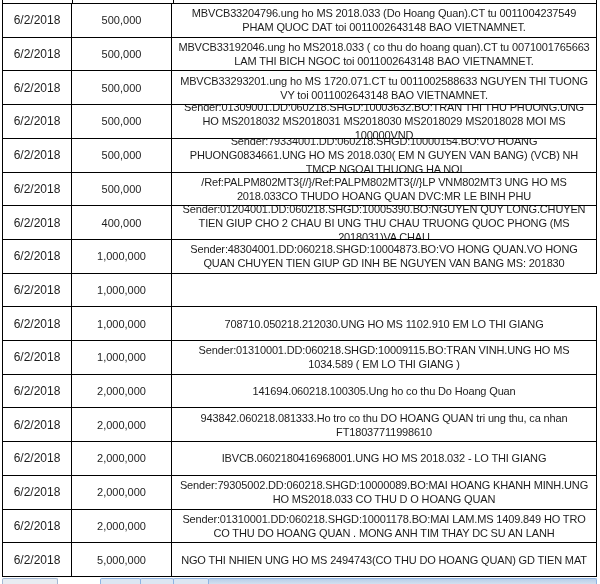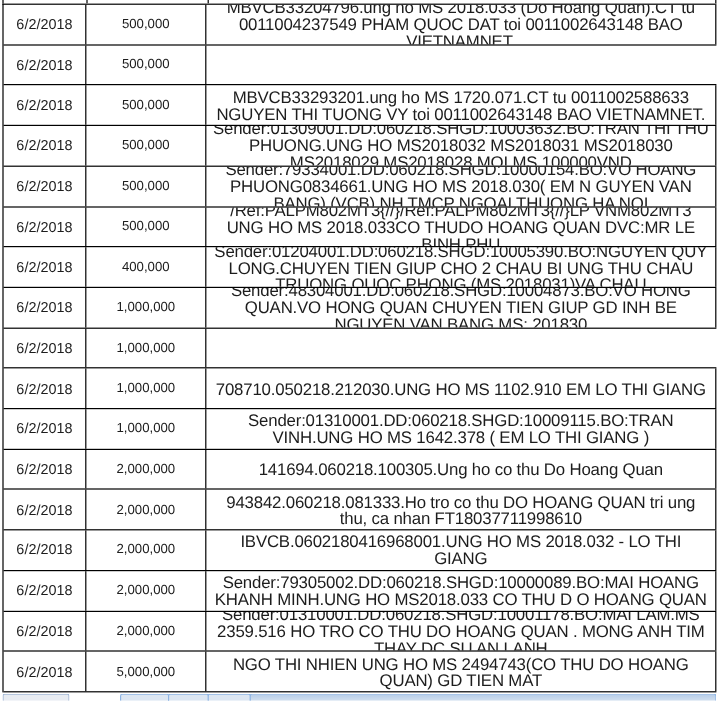--- a/index.html
+++ b/index.html
@@ -20,21 +20,21 @@
     border-top:1px solid #000;border-left:1px solid #000;
     display:flex;flex-direction:column;box-sizing:border-box;background:#fff;
   }
   .row{flex:1 1 0;display:flex;border-bottom:1px solid #000;min-height:0;}
   .cell{
     border-right:1px solid #000;display:flex;align-items:center;justify-content:center;
     text-align:center;box-sizing:border-box;overflow:hidden;
   }
   .c-date{width:69px;font-size:12px;}
   .c-amt{width:100px;font-size:11px;letter-spacing:0;}
-  .c-desc{flex:1;font-size:14px;line-height:14px;padding:0 5px;letter-spacing:-0.15px;}
+  .c-desc{flex:1;font-size:11px;line-height:14px;padding:0 5px;letter-spacing:-0.15px;}
 
   
   .strip{position:absolute;left:0;top:578px;width:600px;height:6px;}
   .strip .seg{
     position:absolute;top:0;height:8px;box-sizing:border-box;
     background:#dce6f2;border:1px solid #8eb4e3;border-bottom:none;border-radius:2px 2px 0 0;
   }
   .seg.s1{left:2px;width:56px;background:#e8ecf2;border-color:#a3b8d4;}
   .seg.s2{left:100px;width:41px;}
   .seg.s3{left:140px;width:34px;}
@@ -55,20 +55,21 @@
 
   <div class="tbl" id="tbl">
       <div class="row">
         <div class="cell c-date">6/2/2018</div>
         <div class="cell c-amt">500,000</div>
         <div class="cell c-desc">MBVCB33204796.ung ho MS 2018.033 (Do Hoang Quan).CT tu 0011004237549 PHAM QUOC DAT toi 0011002643148 BAO VIETNAMNET.</div>
       </div>
       <div class="row">
         <div class="cell c-date">6/2/2018</div>
         <div class="cell c-amt">500,000</div>
+        <div class="cell c-desc">MBVCB33192046.ung ho MS2018.033 ( co thu do hoang quan).CT tu 0071001765663 LAM THI BICH NGOC toi 0011002643148 BAO VIETNAMNET.</div>
       </div>
       <div class="row">
         <div class="cell c-date">6/2/2018</div>
         <div class="cell c-amt">500,000</div>
         <div class="cell c-desc">MBVCB33293201.ung ho MS 1720.071.CT tu 0011002588633 NGUYEN THI TUONG VY toi 0011002643148 BAO VIETNAMNET.</div>
       </div>
       <div class="row">
         <div class="cell c-date">6/2/2018</div>
         <div class="cell c-amt">500,000</div>
         <div class="cell c-desc">Sender:01309001.DD:060218.SHGD:10003632.BO:TRAN THI THU PHUONG.UNG HO MS2018032 MS2018031 MS2018030 MS2018029 MS2018028 MOI MS 100000VND</div>
@@ -98,21 +99,21 @@
         <div class="cell c-amt">1,000,000</div>
       </div>
       <div class="row">
         <div class="cell c-date">6/2/2018</div>
         <div class="cell c-amt">1,000,000</div>
         <div class="cell c-desc">708710.050218.212030.UNG HO MS 1102.910 EM LO THI GIANG</div>
       </div>
       <div class="row">
         <div class="cell c-date">6/2/2018</div>
         <div class="cell c-amt">1,000,000</div>
-        <div class="cell c-desc">Sender:01310001.DD:060218.SHGD:10009115.BO:TRAN VINH.UNG HO MS 1642.378 ( EM LO THI GIANG )</div>
+        <div class="cell c-desc">Sender:01310001.DD:060218.SHGD:10009115.BO:TRAN VINH.UNG HO MS 1034.589 ( EM LO THI GIANG )</div>
       </div>
       <div class="row">
         <div class="cell c-date">6/2/2018</div>
         <div class="cell c-amt">2,000,000</div>
         <div class="cell c-desc">141694.060218.100305.Ung ho co thu Do Hoang Quan</div>
       </div>
       <div class="row">
         <div class="cell c-date">6/2/2018</div>
         <div class="cell c-amt">2,000,000</div>
         <div class="cell c-desc">943842.060218.081333.Ho tro co thu DO HOANG QUAN tri ung thu, ca nhan FT18037711998610</div>
@@ -123,21 +124,21 @@
         <div class="cell c-desc">IBVCB.0602180416968001.UNG HO MS 2018.032 - LO THI GIANG</div>
       </div>
       <div class="row">
         <div class="cell c-date">6/2/2018</div>
         <div class="cell c-amt">2,000,000</div>
         <div class="cell c-desc">Sender:79305002.DD:060218.SHGD:10000089.BO:MAI HOANG KHANH MINH.UNG HO MS2018.033 CO THU D O HOANG QUAN</div>
       </div>
       <div class="row">
         <div class="cell c-date">6/2/2018</div>
         <div class="cell c-amt">2,000,000</div>
-        <div class="cell c-desc">Sender:01310001.DD:060218.SHGD:10001178.BO:MAI LAM.MS 2359.516 HO TRO CO THU DO HOANG QUAN . MONG ANH TIM THAY DC SU AN LANH</div>
+        <div class="cell c-desc">Sender:01310001.DD:060218.SHGD:10001178.BO:MAI LAM.MS 1409.849 HO TRO CO THU DO HOANG QUAN . MONG ANH TIM THAY DC SU AN LANH</div>
       </div>
       <div class="row">
         <div class="cell c-date">6/2/2018</div>
         <div class="cell c-amt">5,000,000</div>
         <div class="cell c-desc">NGO THI NHIEN UNG HO MS 2494743(CO THU DO HOANG QUAN) GD TIEN MAT</div>
       </div>
     </div>
 
   <div class="strip">
     <div class="seg s1"></div>

